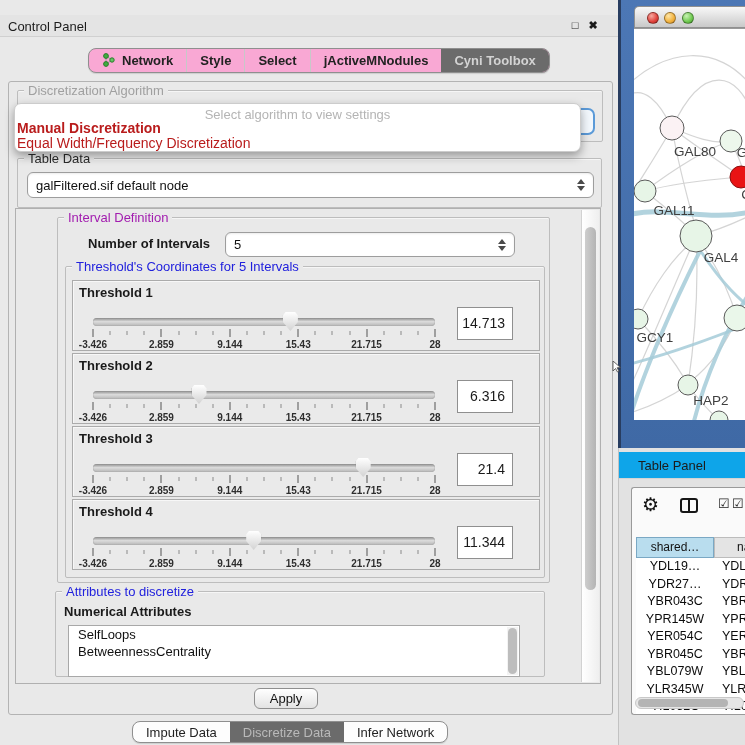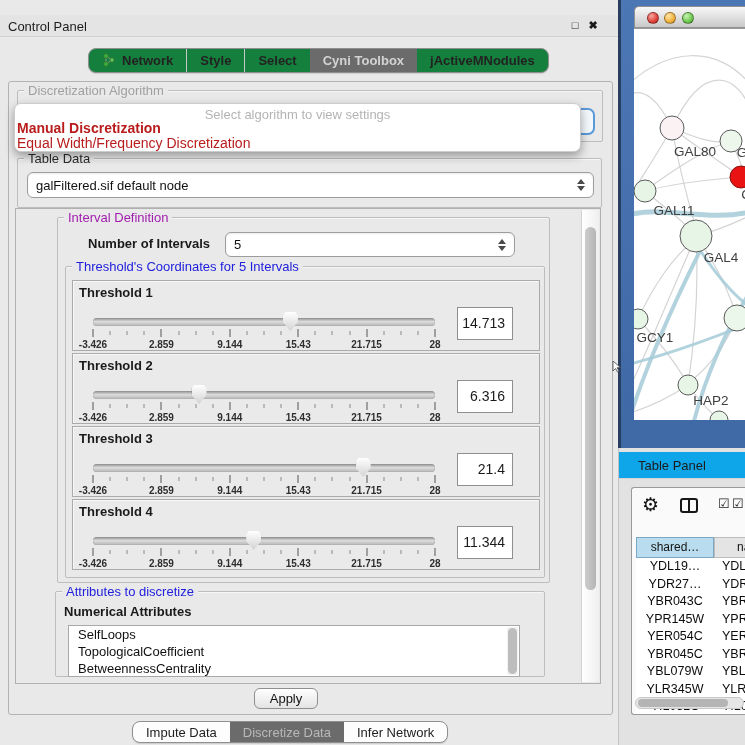--- a/index.html
+++ b/index.html
@@ -7,21 +7,21 @@
   body { font-family:"Liberation Sans", sans-serif; background:#e9e9e9; position:relative; overflow:hidden; font-size:13px; color:#1a1a1a; }
 
   
   #left { position:absolute; left:0; top:0; width:618px; height:745px; background:#e9e9e9;margin-top:15px; }
   #titlebar { position:absolute; left:0; top:0; width:618px; height:22px; background:#e4e4e4; border-bottom:1px solid #d0d0d0; }
   #titlebar .t { position:absolute; left:8px; top:4px; font-size:13px; color:#1c1c1c; }
   #win-float { position:absolute; left:568px; top:3px; width:14px; height:15px; font-size:11px; font-weight:bold; text-align:center; line-height:15px; }
   #win-close { position:absolute; left:586px; top:3px; width:14px; height:15px; font-size:11px; font-weight:bold; text-align:center; line-height:15px; }
 
   
-  #topTabs { position:absolute; left:88px; top:33px; height:25px; display:flex; background:#15803d; border:1px solid #8f8f8f; border-radius:8px; overflow:hidden; box-shadow:0 1px 1px rgba(0,0,0,.12); }
+  #topTabs { position:absolute; left:88px; top:33px; height:25px; display:flex; background:#f9a8d4; border:1px solid #8f8f8f; border-radius:8px; overflow:hidden; box-shadow:0 1px 1px rgba(0,0,0,.12); }
   .tab { display:flex; align-items:center; padding:0 13px; font-weight:bold; font-size:13px; color:#222; white-space:nowrap; }
   .tab + .tab { border-left:1px solid #c8c8c8; }
   .tab.sel { background:#6b6b6b; color:#d3d3d3; border-left:none; }
   .tab.sel + .tab { border-left:none; }
   .tab .net-ic { margin-right:6px; display:inline-flex; }
 
   
   #outer { position:absolute; left:8px; top:66px; width:605px; height:634px; border:1px solid #b3b3b3; border-radius:3px; background:#e9e9e9; }
 
   .groupbox { position:absolute; border:1px solid #bdbdbd; border-radius:2px; box-shadow:inset 0 1px 0 rgba(255,255,255,.6); }
@@ -144,25 +144,25 @@
           </svg>
         </span>
         <span>Network</span>
       </div>
       <div class="tab">
         <span>Style</span>
       </div>
       <div class="tab">
         <span>Select</span>
       </div>
+      <div class="tab">
+        <span>jActiveMNodules</span>
+      </div>
       <div class="tab sel">
         <span>Cyni Toolbox</span>
-      </div>
-      <div class="tab">
-        <span>jActiveMNodules</span>
       </div>
     </div>
 
   <div id="outer">
 
     <div id="algo-group" class="groupbox">
       <span class="gtitle">Discretization Algorithm</span>
     </div>
     <div id="algo-combo-frag"></div>
 
@@ -342,21 +342,20 @@
             </div>
         </div>
       </div>
 
       <div id="attr-group" class="groupbox">
         <span class="gtitle">Attributes to discretize</span>
         <span id="attr-list-label">Numerical Attributes</span>
         <div id="attr-list">
           <div id="attr-items">
               <div class="li">SelfLoops</div>
-              <div class="li">TopologicalCoefficient</div>
               <div class="li">BetweennessCentrality</div>
             </div>
           <div id="attr-list-scroll">
               <div id="attr-list-thumb"></div>
             </div>
         </div>
       </div>
 
       <div id="settings-scroll">
         <div id="settings-thumb"></div>

